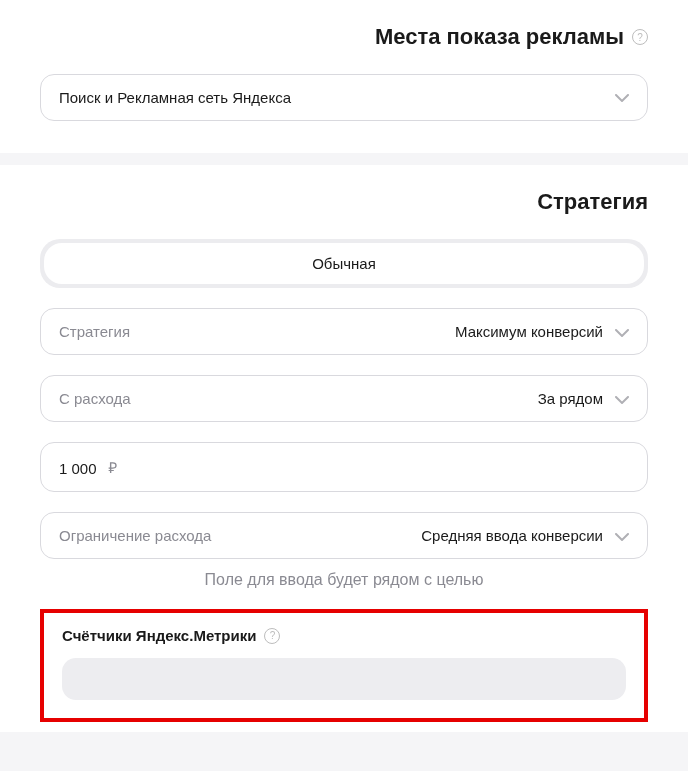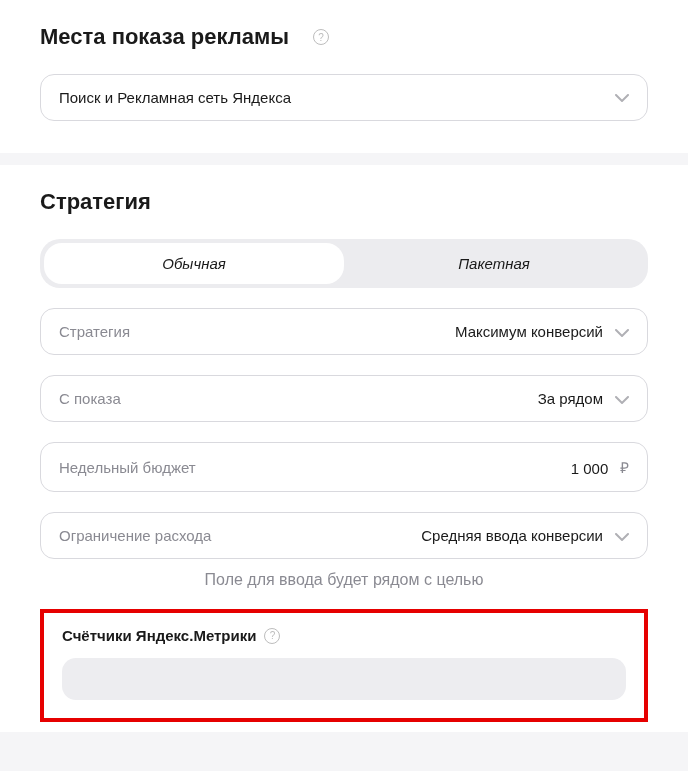--- a/index.html
+++ b/index.html
@@ -18,22 +18,23 @@
       padding: 24px 40px 32px 40px;
       margin-bottom: 12px;
       border-radius: 0;
     }
     .panel:last-of-type {
       padding-bottom: 10px;
     }
     .section-title-row {
       display: flex;
       align-items: center;
-      gap: 24px;
+      gap: 8px;
       margin-bottom: 24px;
+      justify-content: flex-end;
     }
     .section-title {
       font-size: 22px;
       font-weight: 700;
       color: #1a1a1a;
     }
     .help-icon {
       width: 16px;
       height: 16px;
       border: 1.5px solid #bdbdbd;
@@ -72,21 +73,20 @@
     }
     .chevron-down svg {
       stroke: #b0b0b5;
     }
     .segmented {
       display: flex;
       background: #ececef;
       border-radius: 20px;
       padding: 4px;
       margin-bottom: 20px;
-      font-style: italic;
     }
     .segmented-item {
       flex: 1;
       text-align: center;
       padding: 12px 0;
       border-radius: 18px;
       font-size: 15px;
       color: #1a1a1a;
       cursor: pointer;
     }
@@ -165,49 +165,47 @@
   </div>
 </div>
 
 <div class="panel">
   <div class="section-title-row">
     <div class="section-title">Стратегия</div>
   </div>
 
   <div class="segmented">
     <div class="segmented-item active">Обычная</div>
-    <div class="segmented-item">Пакетная</div>
   </div>
 
   <div class="field-row">
     <span class="field-label">Стратегия</span>
     <div class="field-right">
       <span class="field-value">Максимум конверсий</span>
       <span class="chevron-down">
         <svg width="14" height="8" viewBox="0 0 14 8" fill="none">
             <path d="M1 1L7 7L13 1" stroke-width="2" stroke-linecap="round"></path>
           </svg>
       </span>
     </div>
   </div>
 
   <div class="field-row">
-    <span class="field-label">С показа</span>
+    <span class="field-label">С расхода</span>
     <div class="field-right">
       <span class="field-value">За рядом</span>
       <span class="chevron-down">
         <svg width="14" height="8" viewBox="0 0 14 8" fill="none">
             <path d="M1 1L7 7L13 1" stroke-width="2" stroke-linecap="round"></path>
           </svg>
       </span>
     </div>
   </div>
 
   <div class="field-row">
-    <span class="field-label">Недельный бюджет</span>
     <div class="field-right">
       <span class="field-value">1 000</span>
       <span class="field-value" style="color:#8a8a92">₽</span>
     </div>
   </div>
 
   <div class="field-row">
     <span class="field-label">Ограничение расхода</span>
     <div class="field-right">
       <span class="field-value">Средняя ввода конверсии</span>

